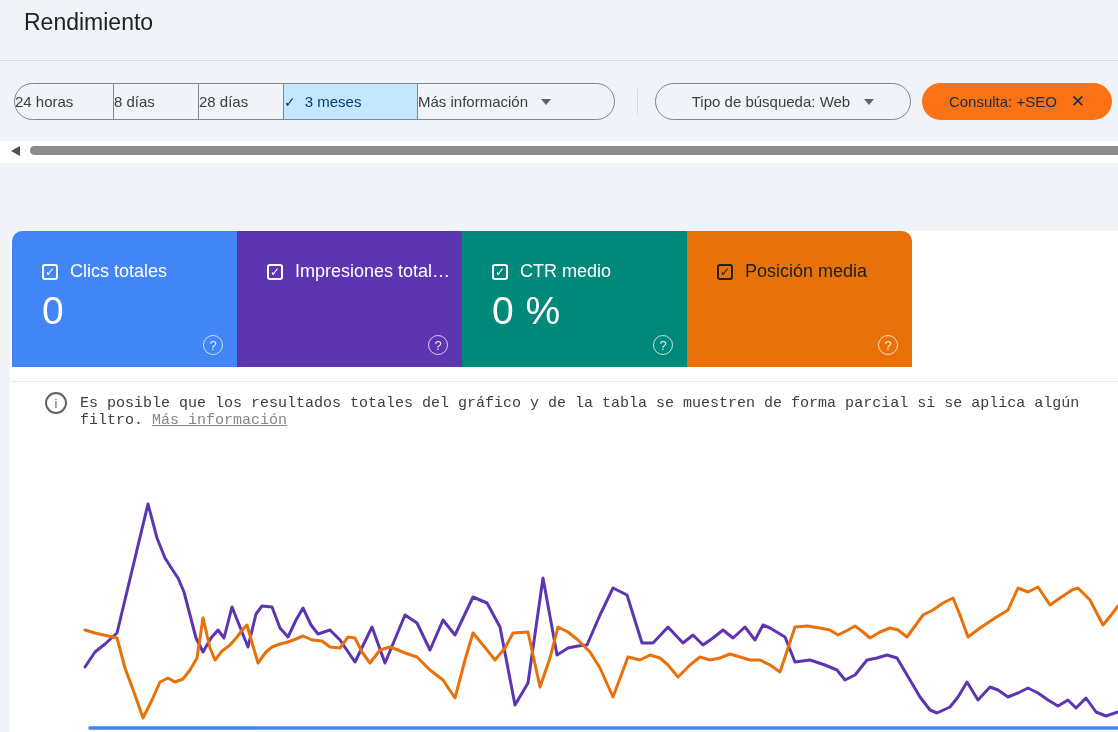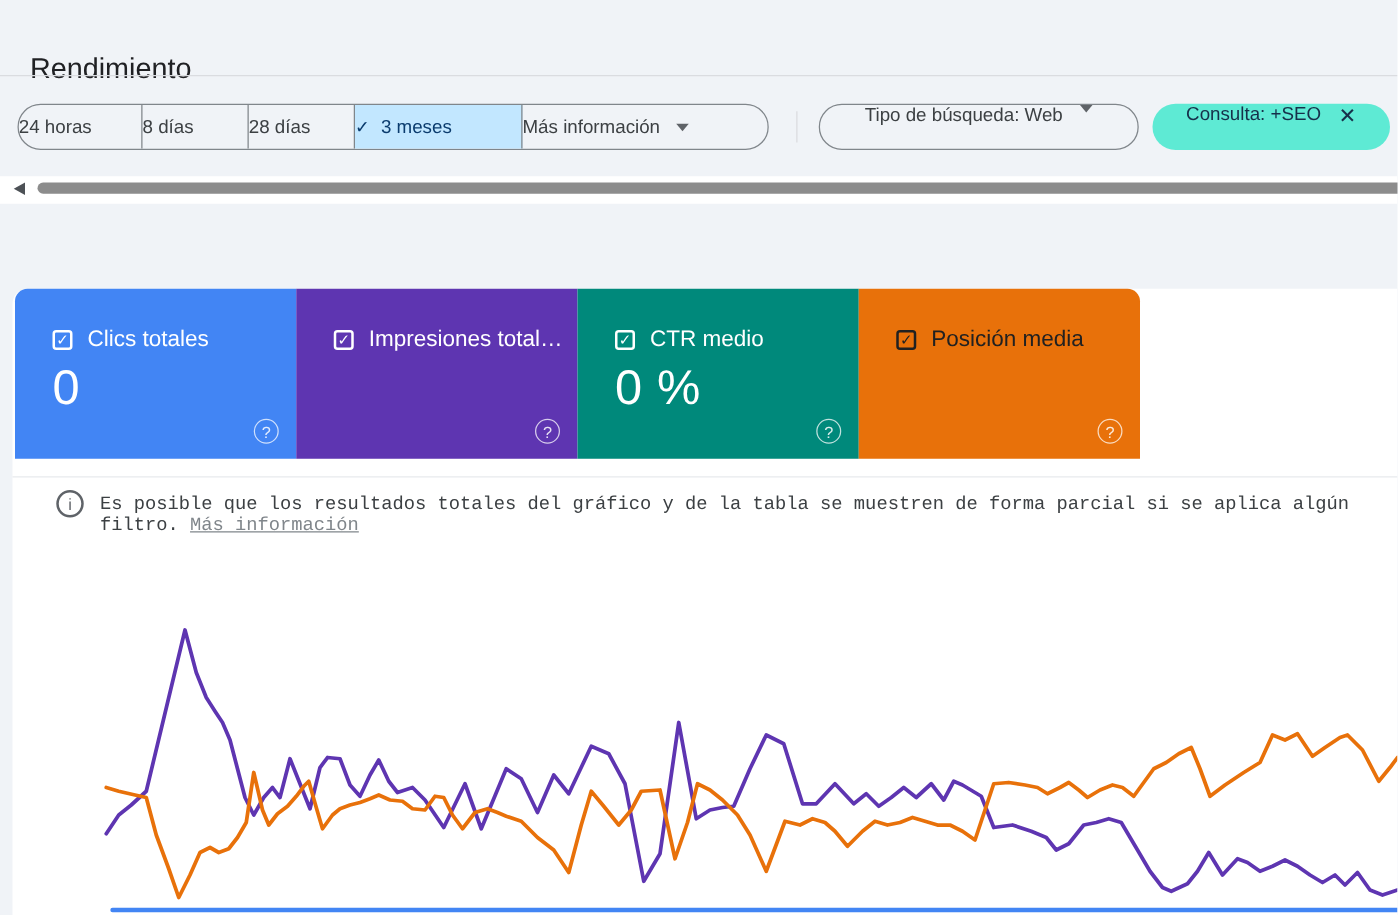--- a/index.html
+++ b/index.html
@@ -6,21 +6,21 @@
   html,body { width:1118px; height:732px; overflow:hidden; }
   body {
     position:relative;
     background:#f0f3f7;
     font-family:"Liberation Sans","DejaVu Sans",sans-serif;
     color:#202124;
   }
   .abs { position:absolute; }
 
   
-  .page-title { left:24px; top:9px; font-size:23px; font-weight:400; color:#202124;margin-top:32px; }
+  .page-title { left:24px; top:9px; font-size:23px; font-weight:400; color:#202124; }
   .header-divider { left:0; top:60px; width:1118px; height:1px; background:#dadce0; }
 
   
   .seg-group {
     left:14px; top:83px; height:37px;
     display:flex; align-items:stretch;
     border:1px solid #80868b; border-radius:19px;
     overflow:hidden; background:transparent;
   }
   .seg {
@@ -32,21 +32,21 @@
   .seg.selected { font-weight:500; }
   .seg-check { font-size:14px; font-weight:700; }
   .caret {
     width:0; height:0; border-left:5px solid transparent;
     border-right:5px solid transparent; border-top:6px solid #5f6368;
     display:inline-block; margin-left:4px;
   }
   .vsep { left:637px; top:89px; width:1px; height:25px; background:#dadce0; }
   .pill {
     top:83px; height:37px; border-radius:19px;
-    display:flex; align-items:flex-start; justify-content:center; gap:10px;
+    display:flex; align-items:center; justify-content:center; gap:10px;
     font-size:15px; color:#3c4043; cursor:pointer; white-space:nowrap;
   }
   .pill.outlined { border:1px solid #80868b; background:transparent; }
   .type-chip { left:655px; width:256px; }
   .query-chip { left:922px; width:190px; font-weight:500; }
   .chip-close { font-size:17px; font-weight:500; margin-left:4px; cursor:pointer; }
 
   
   .scroll-strip { left:0; top:141px; width:1118px; height:22px; background:#ffffff; }
   .scroll-arrow-left {
@@ -121,21 +121,21 @@
     <span class="caret"></span>
   </div>
 </div>
 
 <div class="abs vsep"></div>
 
 <div class="abs pill outlined type-chip">
   <span>Tipo de búsqueda: Web</span>
   <span class="caret"></span>
 </div>
-<div class="abs pill query-chip" style="background: #5eead4; color: rgb(22, 48, 74);">
+<div class="abs pill query-chip" style="background: #f97316; color: rgb(22, 48, 74);">
   <span>Consulta: +SEO</span>
   <span class="chip-close">✕</span>
 </div>
 
 <div class="abs scroll-strip"></div>
 <div class="abs scroll-arrow-left"></div>
 <div class="abs scroll-thumb"></div>
 
 <div class="abs content-panel"></div>
 

